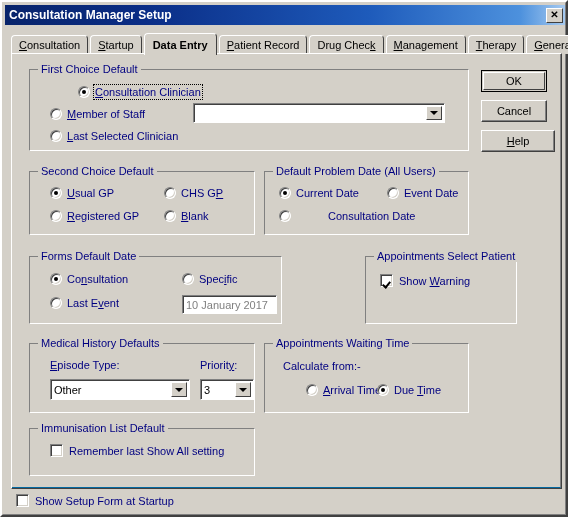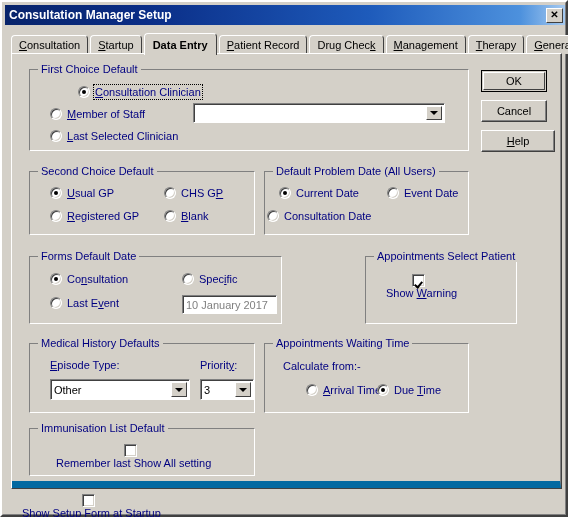--- a/index.html
+++ b/index.html
@@ -88,21 +88,21 @@
     position:absolute;left:8px;top:50px;width:551px;height:436px;
     background:#d4d0c8;
     border-top:1px solid #ffffff;
     border-left:1px solid #ffffff;
     border-right:1px solid #404040;
     border-bottom:1px solid #404040;
     box-sizing:border-box;
   }
   .panel-in{
     position:absolute;left:0;top:0;right:0;bottom:0;
-    border-right:1px solid #808080;border-bottom:7px solid #0369a1;
+    border-right:1px solid #808080;border-bottom:1px solid #0369a1;
     box-sizing:border-box;
   }
 
   
   .grp{
     position:absolute;
     border:1px solid #808080;
     border-right-color:#ffffff;border-bottom-color:#ffffff;
     box-sizing:border-box;
   }
@@ -134,21 +134,21 @@
     content:"";position:absolute;left:3px;top:3px;width:4px;height:4px;
     background:#000000;border-radius:50%;
   }
   .rlabel{
     color:#000080;font-size:11px;margin-left:5px;
   }
   .rlabel u{text-decoration:underline;}
   .focus{outline:1px dotted #000;outline-offset:1px;}
 
   
-  .chk{position:absolute;display:flex;align-items:center;white-space:nowrap;flex-direction:column;}
+  .chk{position:absolute;display:flex;align-items:center;white-space:nowrap;}
   .cbox{
     width:13px;height:13px;background:#ffffff;box-sizing:border-box;
     border-top:1px solid #808080;border-left:1px solid #808080;
     border-right:1px solid #ffffff;border-bottom:1px solid #ffffff;
     box-shadow: inset 1px 1px 0 #404040, inset -1px -1px 0 #d4d0c8;
     position:relative;flex:0 0 auto;
   }
   .cbox.on::after{
     content:"";position:absolute;left:3px;top:5px;
     width:3px;height:6px;border:solid #000;border-width:0 2px 2px 0;
@@ -319,21 +319,21 @@
       <span class="grp-lbl">Default Problem Date (All Users)</span>
 
       <div class="radio" style="left:14px;top:15px;">
         <span class="rdot on"></span>
         <span class="rlabel">Current Date</span>
       </div>
       <div class="radio" style="left:122px;top:15px;">
         <span class="rdot"></span>
         <span class="rlabel">Event Date</span>
       </div>
-      <div class="radio" style="left:2px;top:38px;">
+      <div class="radio" style="left:14px;top:38px;gap:32px;">
         <span class="rdot"></span>
         <span class="rlabel">Consultation Date</span>
       </div>
     </div>
 
     <div class="grp" style="left:17px;top:202px;width:253px;height:68px;">
       <span class="grp-lbl">Forms Default Date</span>
 
       <div class="radio" style="left:20px;top:16px;">
         <span class="rdot on"></span>

